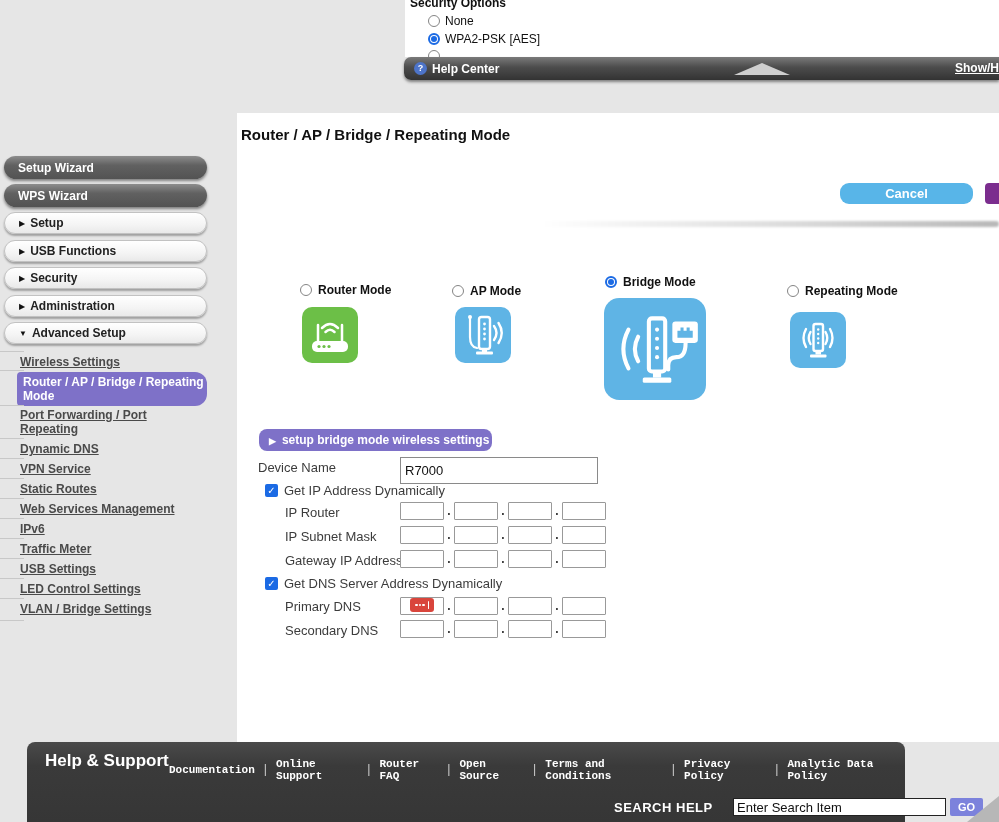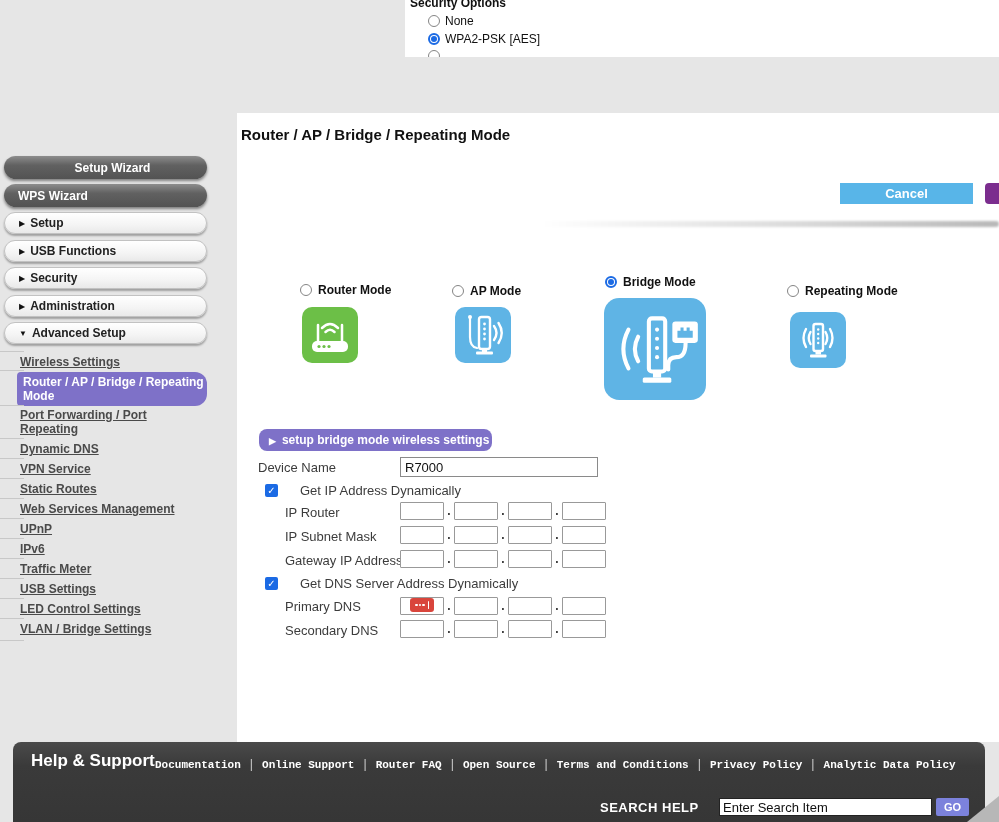--- a/index.html
+++ b/index.html
@@ -50,59 +50,59 @@
     border-radius:4px 12px 12px 4px; }
   .submenu li.selected::before { top:-2px; left:-17px; }
   .submenu li.selected a { color:#fff; text-decoration:none; }
   .submenu li .wrapbox { display:block; width:182px; }
 
   
   .content { position:absolute; left:237px; top:113px; width:762px; height:629px; background:#fff; }
   .page-title { position:absolute; left:4px; top:12px; width:285px; font-size:15px; font-weight:bold;
     color:#111; line-height:1.35; }
   .btn-cancel { position:absolute; left:603px; top:70px; width:133px; height:21px; background:#58b5e8;
-    border:none; border-radius:0; color:#fff; font-weight:bold; font-size:13px; cursor:pointer; }
+    border:none; border-radius:9px; color:#fff; font-weight:bold; font-size:13px; cursor:pointer; }
   .btn-apply-sliver { position:absolute; left:748px; top:70px; width:14px; height:21px; background:#7b2d8e;
     border:none; border-radius:4px 0 0 4px; cursor:pointer; }
   .shadow-divider { position:absolute; left:305px; top:108px; width:457px; height:6px;
     background:linear-gradient(to right, rgba(0,0,0,0), rgba(0,0,0,.14) 55%, rgba(0,0,0,.28));
     border-radius:3px; filter:blur(1.2px); }
 
   .mode-option { position:absolute; display:flex; align-items:center; gap:6px; cursor:pointer; }
   .mode-option .mode-label { font-size:12px; font-weight:bold; color:#111; }
   .mode-icon { position:absolute; cursor:pointer; }
 
   .setup-btn { position:absolute; left:22px; top:316px; width:233px; height:22px; background:#7e71c8;
     border:none; border-radius:8px; color:#fff; font-weight:bold; font-size:12px; text-align:left;
     padding-left:10px; cursor:pointer; }
   .setup-btn::before { content:"\25B6"; font-size:9px; margin-right:6px; }
 
   .form-label { position:absolute; font-size:13px; color:#3c3c3c; }
-  .devname-input { position:absolute; left:163px; top:344px; width:198px; height:20px;
+  .devname-input { position:absolute; left:163px; top:344px; width:198px; height:27px;
     border:1px solid #8a8a8a; font-size:13px; padding-left:4px; color:#111; }
 
-  .chk-row { position:absolute; left:28px; display:flex; align-items:center; gap:22px; }
+  .chk-row { position:absolute; left:28px; display:flex; align-items:center; gap:6px; }
   .checkbox { width:13px; height:13px; background:#1b6ae4; border-radius:2px; color:#fff;
     font-size:10px; line-height:13px; text-align:center; cursor:pointer; flex:0 0 auto; }
   .checkbox::after { content:"\2713"; }
   .chk-row .chk-label { font-size:13px; color:#3c3c3c; }
 
   .octet-group { position:absolute; left:163px; display:flex; align-items:center; }
   .octet { width:44px; height:18px; border:1px solid #999; border-radius:1px; font-size:12px;
     padding-left:3px; color:#111; }
   .octet-dot { width:10px; text-align:center; font-weight:bold; color:#333; font-size:12px; }
   .octet-dot::after { content:"."; }
   .octet-wrap { position:relative; }
   .autofill-badge { position:absolute; left:10px; top:2px; width:24px; height:14px; background:#d9453c;
     border-radius:3px; color:#fff; display:flex; align-items:center; justify-content:center; gap:1px; }
   .autofill-badge i { width:2.5px; height:2.5px; background:#fff; border-radius:50%; display:block; }
   .autofill-badge .bar { width:1.5px; height:8px; background:#fff; border-radius:1px; margin-left:2px; }
 
   
-  .footer { position:absolute; left:13px; top:742px; width:972px; height:80px;
+  .footer { position:absolute; left:27px; top:742px; width:878px; height:80px;
     background:linear-gradient(#4a4a4a,#3a3a3a 30%,#363636); border-radius:8px 8px 0 0; }
   .footer-title { position:absolute; left:18px; top:9px; color:#fff; font-size:17px; font-weight:bold; }
   .footer-links { position:absolute; left:142px; top:16px; display:flex; align-items:center;font-family:Liberation Mono, monospace; }
   .footer-links a { color:#fff; font-size:11px; font-weight:bold; text-decoration:none; cursor:pointer; }
   .footer-links .sep { color:#cfcfcf; padding:0 7px; font-size:12px; }
   .search-label { position:absolute; left:587px; top:58px; color:#fff; font-size:13px; font-weight:bold; letter-spacing:.5px; }
   .search-input { position:absolute; left:706px; top:56px; width:213px; height:18px; border:1px solid #222;
     background:#fff; font-size:13px; padding-left:3px; color:#111; }
   .go-btn { position:absolute; left:923px; top:56px; width:33px; height:18px; background:#7c82dc;
     border:none; border-radius:2px; color:#fff; font-size:11px; font-weight:bold; cursor:pointer; }
@@ -121,23 +121,29 @@
       <span class="radio"></span>
       <span class="opt-label">None</span>
     </div>
     <div class="sec-opt" style="top:32px;">
       <span class="radio checked"></span>
       <span class="opt-label">WPA2-PSK [AES]</span>
     </div>
     <span class="radio radio-partial"></span>
   </div>
 
+  <div class="help-bar">
+    <span class="help-q-icon"></span>
+    <span class="help-bar-title">Help Center</span>
+    <span class="collapse-arrow"></span>
+    <a class="show-hide-link">Show/H</a>
+  </div>
 
   <div class="sidebar">
-    <div class="side-btn dark" style="top:43px;justify-content:center;">
+    <div class="side-btn dark" style="top:43px;">
       <span>Setup Wizard</span>
     </div>
     <div class="side-btn dark" style="top:71px;">
       <span>WPS Wizard</span>
     </div>
 
     <div class="side-btn light" style="top:99px;">
       <span class="arrow">▶</span>
       <span>Setup</span>
     </div>
@@ -163,21 +169,20 @@
       <li class="selected">
           <a class="wrapbox">Router / AP / Bridge / Repeating Mode</a>
         </li>
       <li>
           <a class="wrapbox">Port Forwarding / Port Repeating</a>
         </li>
       <li><a>Dynamic DNS</a></li>
       <li><a>VPN Service</a></li>
       <li><a>Static Routes</a></li>
       <li><a>Web Services Management</a></li>
-      <li><a>UPnP</a></li>
       <li><a>IPv6</a></li>
       <li><a>Traffic Meter</a></li>
       <li><a>USB Settings</a></li>
       <li><a>LED Control Settings</a></li>
       <li><a>VLAN / Bridge Settings</a></li>
     </ul>
   </div>
 
   <div class="content">
     <h1 class="page-title">Router / AP / Bridge / Repeating Mode</h1>

